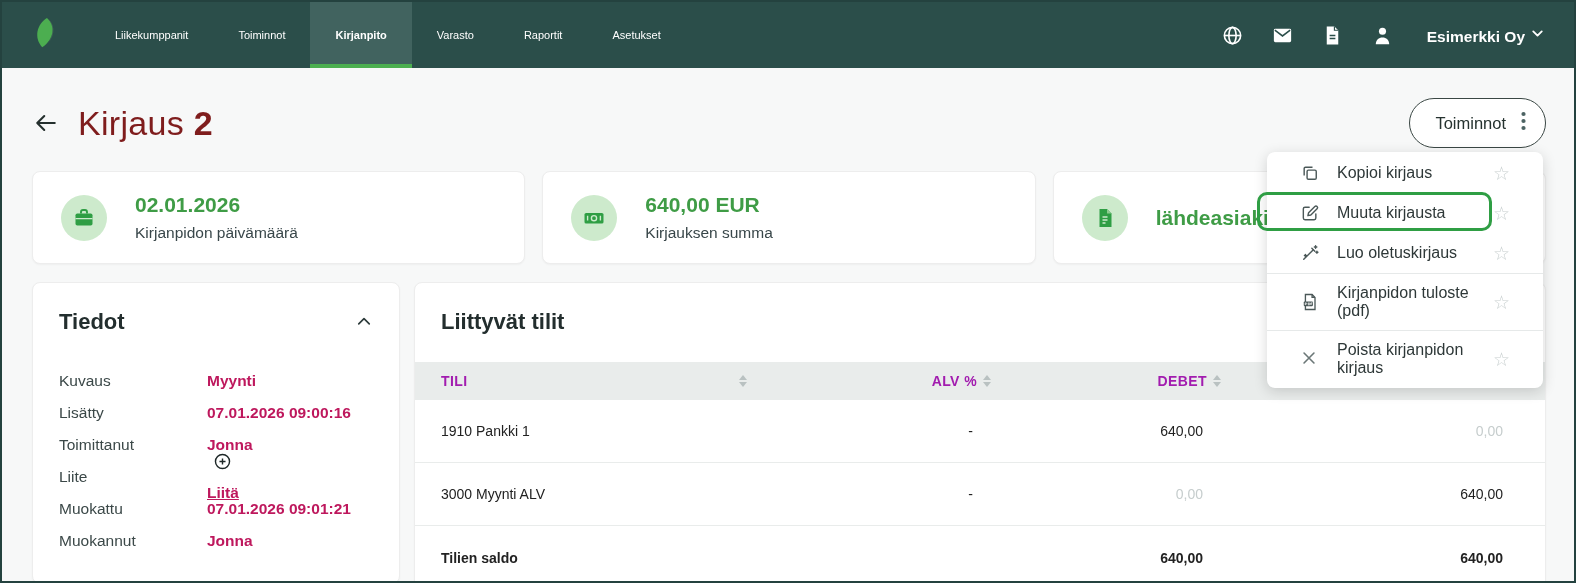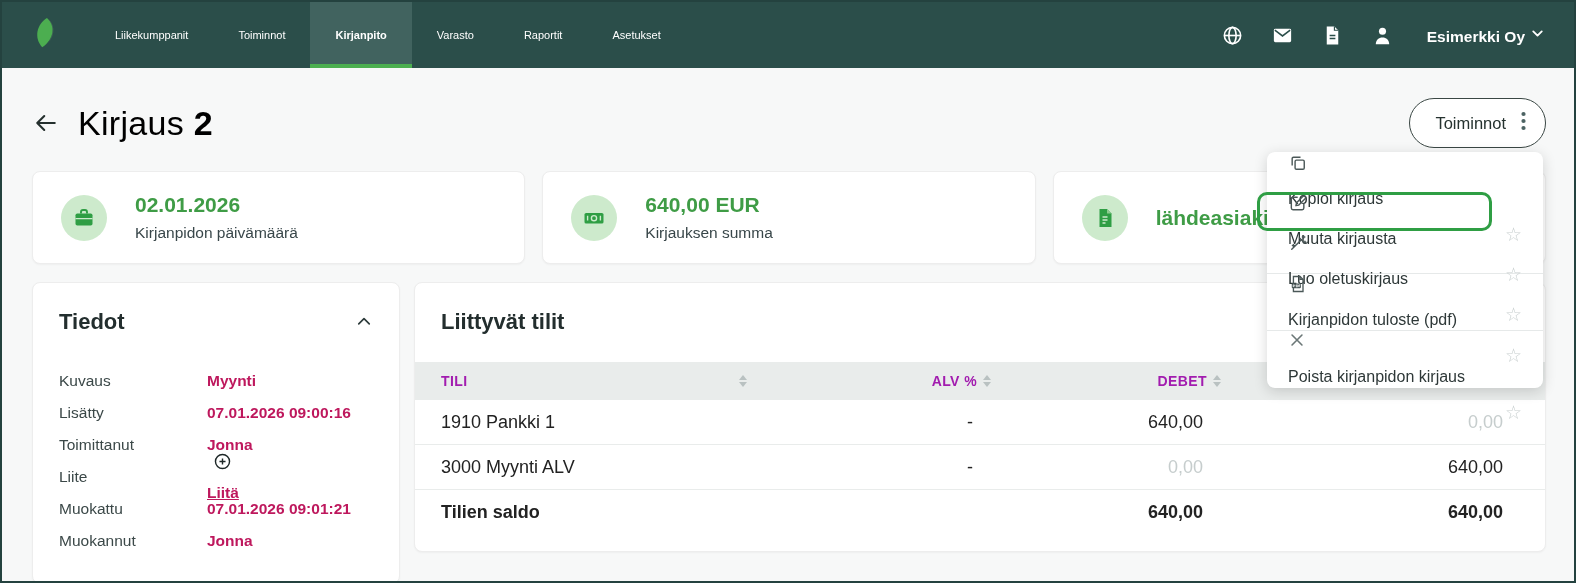--- a/index.html
+++ b/index.html
@@ -41,21 +41,21 @@
   .nav-right { margin-left:auto; display:flex; align-items:center; gap:27px; padding-right:28px; }
   .nav-icon { width:23px; height:23px; display:flex; cursor:pointer; }
   .company { display:flex; align-items:flex-end; gap:4px; color:#fff; font-weight:bold; font-size:15.5px; cursor:pointer; margin-left:6px; white-space:nowrap; }
 
   
   .page-header {
     display:flex; align-items:center;
     margin: 30px 28px 0 30px; gap:16px; position:relative;
   }
   .back-arrow { width:30px; height:30px; cursor:pointer; flex:0 0 auto; display:flex; align-items:center; }
-  .page-title { font-size:34px; font-weight:500; color:#000000; letter-spacing:.3px; }
+  .page-title { font-size:34px; font-weight:500; color:#7f1d1d; letter-spacing:.3px; }
   .page-title b { font-weight:800; }
   .actions-btn {
     margin-left:auto;
     display:flex; align-items:center; gap:15px;
     height:50px; padding:0 19px 0 25px;
     background:#fff; border:1px solid #3a4744; border-radius:26px;
     font-size:16.5px; color:#25322f; cursor:pointer;
   }
 
   
@@ -96,37 +96,37 @@
   .thead {
     height:38px; background:#e9eceb;
     font-size:14px; font-weight:bold; color:#a21caf; letter-spacing:.4px;
   }
   .th { display:flex; align-items:center; justify-content:flex-end; gap:6px; padding-right:24px; cursor:pointer; }
   .th.first { justify-content:space-between; padding-left:26px; padding-right:18px; }
   .sort { display:inline-flex; flex-direction:column; gap:2px; }
   .sort i { display:block; width:0; height:0; border-left:4px solid transparent; border-right:4px solid transparent; }
   .sort i.up { border-bottom:5px solid #b9c1c1; }
   .sort i.down { border-top:5px solid #b9c1c1; }
-  .trow { height:45px; font-size:18px; color:#222; border-bottom:1px solid #e9eceb; }
+  .trow { height:63px; font-size:14px; color:#222; border-bottom:1px solid #e9eceb; }
   .trow:last-child { border-bottom:none; }
   .cell-tili { padding-left:26px; }
   .num { text-align:right; padding-right:42px; white-space:nowrap; }
   .muted { color:#c6cdcd; }
   .trow.footer { font-weight:bold; }
 
   
   .menu {
     position:absolute; top:150px; left:1265px; width:276px;
     background:#fff; border-radius:8px;
     box-shadow:0 3px 14px rgba(0,0,0,.16);
     z-index:40; padding:1px 0;
   }
   .menu-item {
-    height:40px; display:flex; gap:17px;
-    padding:0 21px; font-size:16px; color:#2e3838; cursor:pointer;flex-direction:column;
+    height:40px; display:flex; align-items:center; gap:17px;
+    padding:0 33px; font-size:16px; color:#2e3838; cursor:pointer;
   }
   .menu-item.tall { height:56px; }
   .menu-icon { width:20px; height:20px; display:flex; flex:0 0 auto; }
   .menu-star { margin-left:auto; font-size:19px; color:#c9d0d0; cursor:pointer; line-height:1; }
   .menu-divider { height:1px; background:#e6e9e9; }
   .highlight-ring {
     position:absolute; top:190px; left:1255px; width:235px; height:39px;
     border:3px solid #2f9e44; border-radius:10px;
     z-index:45; pointer-events:none;
   }

